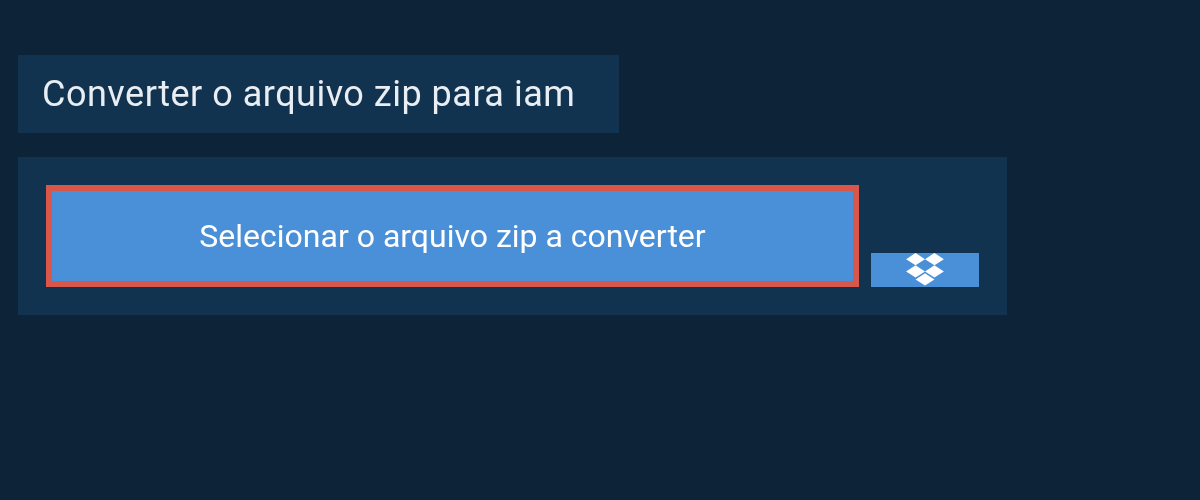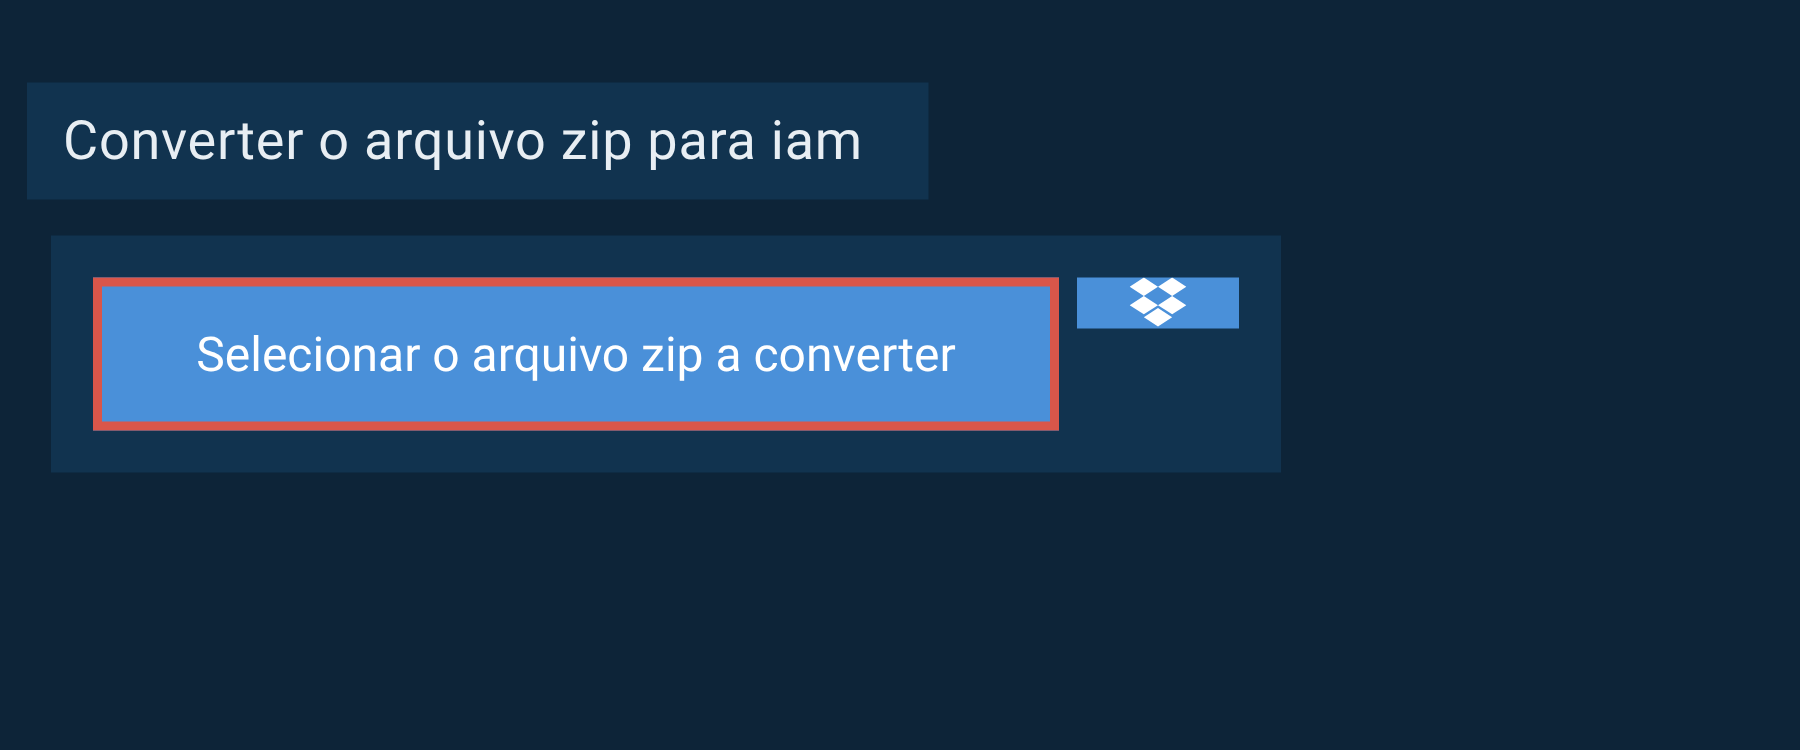--- a/index.html
+++ b/index.html
@@ -26,25 +26,25 @@
     }
     .title-text {
       color: #e8eef3;
       font-size: 36px;
       font-weight: 400;
       letter-spacing: 0.5px;
     }
     .upload-panel {
       background: #11334f;
       margin-top: 24px;
-      margin-left: 34px;
-      width: 820px;
+      margin-left: 18px;
+      width: 989px;
       padding: 28px 28px;
       display: flex;
-      align-items: flex-start;
+      align-items: flex-end;
       gap: 12px;
     }
     .select-button {
       flex: 1;
       background: #4a90d9;
       border: 6px solid #d9564a;
       color: #ffffff;
       font-size: 32px;
       font-weight: 400;
       padding: 26px 20px;

